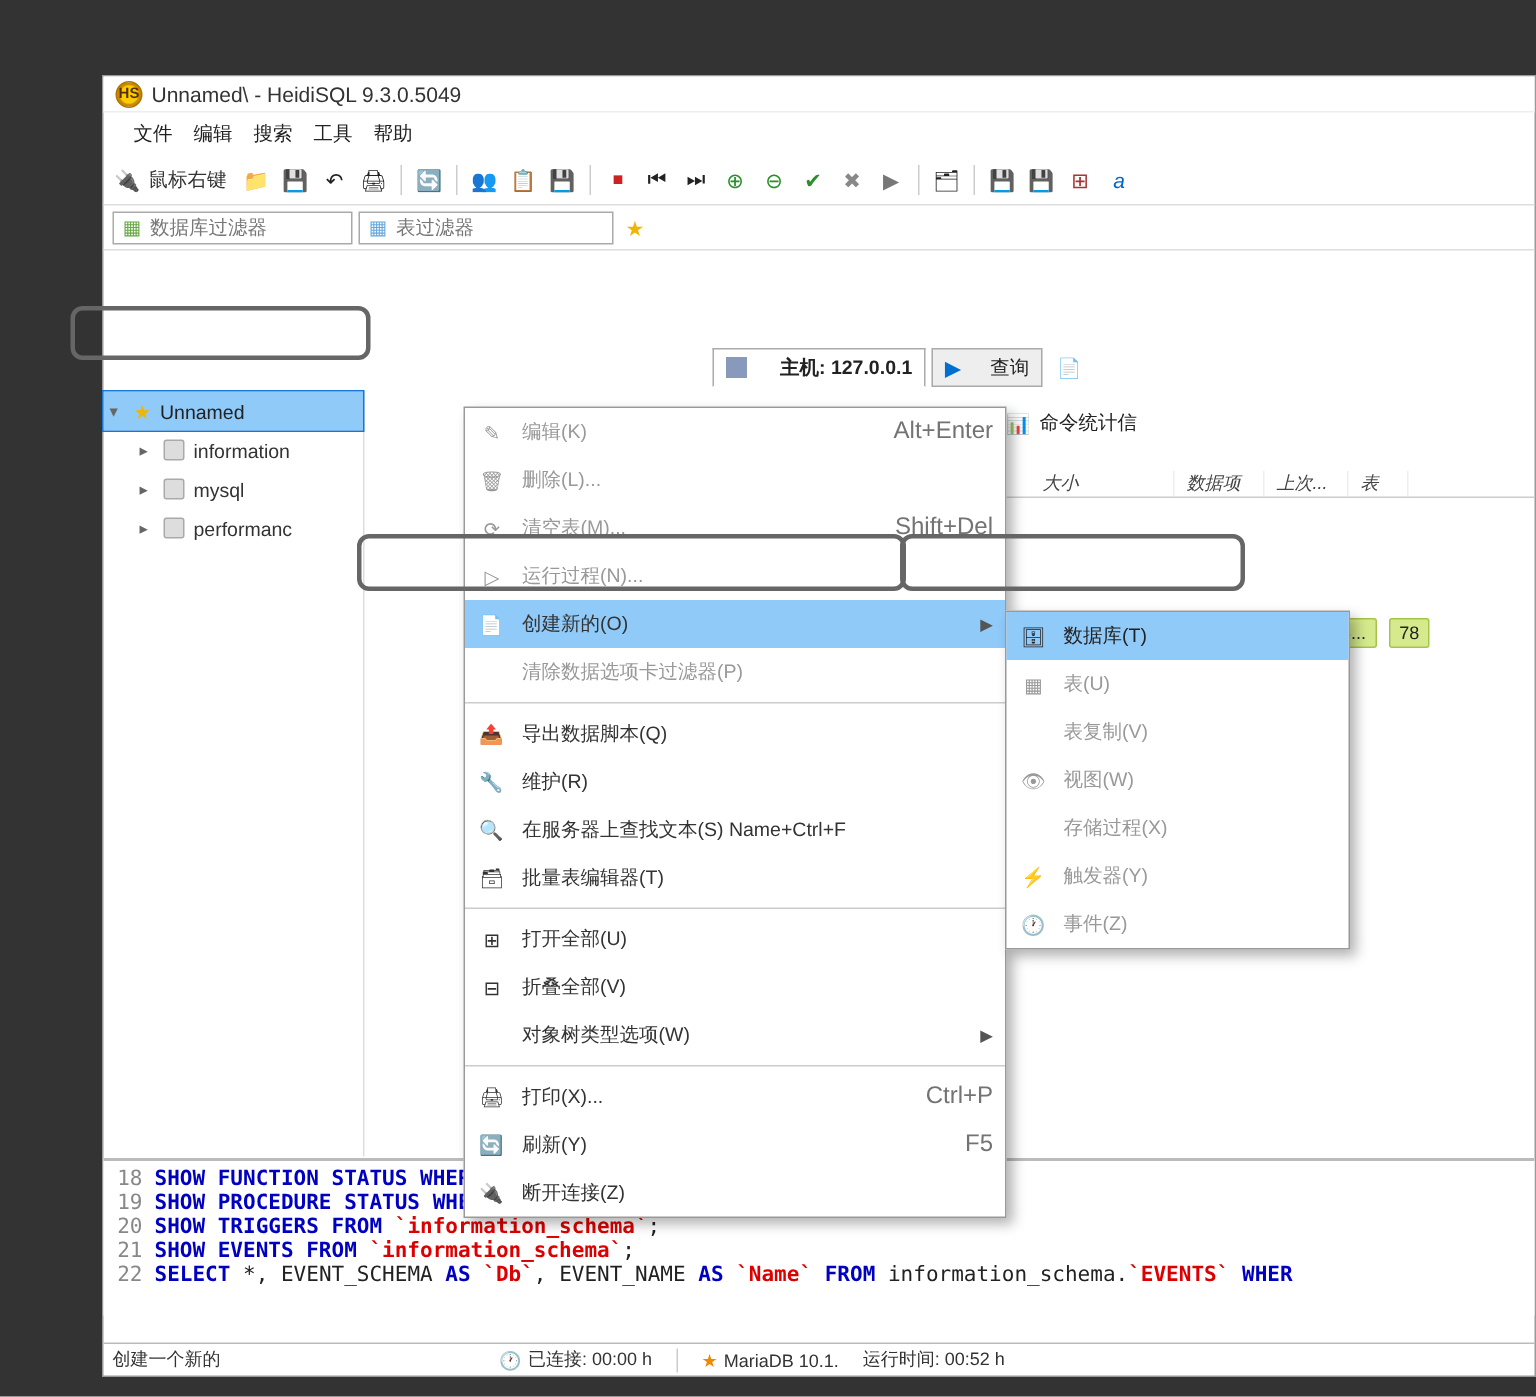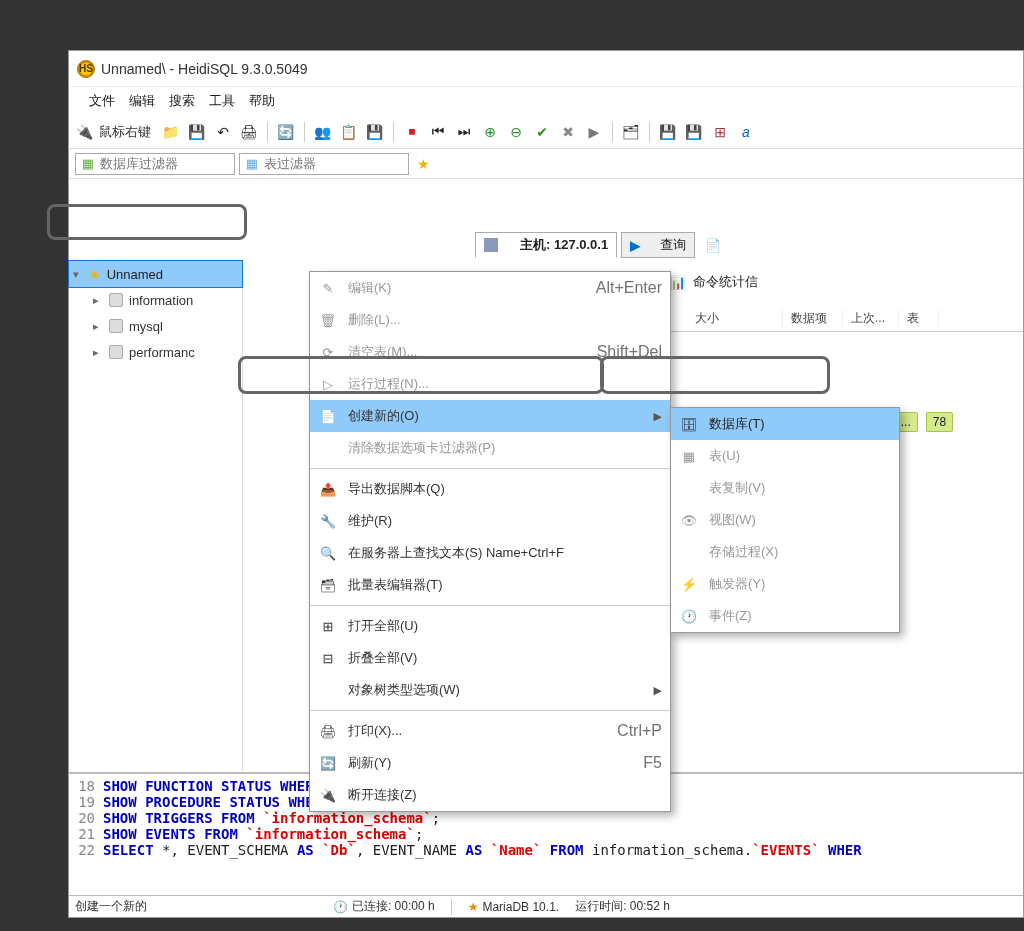--- a/index.html
+++ b/index.html
@@ -1,18 +1,18 @@
 <!DOCTYPE html>
 <html><head>
 <meta charset="utf-8">
 <style>
   * { box-sizing: border-box; margin: 0; padding: 0; }
   body { background: #333; width: 1024px; height: 931px; overflow: hidden; font-family: "Microsoft YaHei", sans-serif; font-size: 13px; color: #222; }
   .app-frame { position: absolute; left: 68px; top: 50px; width: 956px; height: 868px; background: #fff; border: 1px solid #999; }
-  .titlebar { height: 36px; display: flex; align-items: center; padding: 0 8px; background: #fff; border-bottom: 1px solid #eee; }
+  .titlebar { height: 24px; display: flex; align-items: center; padding: 0 8px; background: #fff; border-bottom: 1px solid #eee; }
   .app-logo { width: 18px; height: 18px; background: radial-gradient(circle,#fc0 50%,#c80 60%); border-radius: 50%; border: 1px solid #a70; margin-right: 6px; font-size:10px; display:flex; align-items:center; justify-content:center; color:#530; font-weight:bold;}
   .titlebar-title { font-size: 14px; color: #333; }
   .menu-bar { height: 28px; display: flex; align-items: center; padding: 0 20px; gap: 14px; }
   .menu-bar span { cursor: pointer; }
   .toolbar { height: 34px; display: flex; align-items: center; padding: 0 6px; gap: 6px; border-bottom: 1px solid #ddd; }
   .toolbar .ticon { width: 20px; height: 20px; display: flex; align-items:center; justify-content:center; font-size:14px; cursor:pointer; }
   .toolbar .sep { width:1px; height:20px; background:#ccc; margin:0 2px;}
   .mouse-label { font-size:13px; color:#333; margin-left:-2px; margin-right:4px;}
   .filter-row { height: 30px; display:flex; align-items:center; gap: 4px; padding: 0 6px; border-bottom:1px solid #ddd;}
   .filter-box { width: 160px; height: 22px; border:1px solid #aaa; display:flex; align-items:center; padding:0 4px; color:#777; background:#fff;}
@@ -24,21 +24,21 @@
   .hosticon{width:14px;height:14px;background:#89b;margin-right:2px;}
   .playicon{color:#0070d0;font-weight:bold;}
   .tree-item { display:flex; align-items:center; gap:6px; height:26px; padding-left:4px;}
   .tree-item.selected { background:#90caf9; outline:1px solid #1976d2;}
   .tree-child { padding-left:24px; color:#333;}
   .expand { width:10px; color:#666; font-size:11px;}
   .dbicon{width:14px;height:14px;background:#ddd;border-radius:2px;border:1px solid #aaa;}
   .sub-tabs { position:absolute; left:406px; top:218px; display:flex; align-items:center; gap:12px;}
   .sub-tab{display:flex; align-items:center; gap:6px; height:26px;}
   .data-table { position:absolute; left:408px; top:255px; right:0;}
-  .thead{display:flex;border-bottom:1px solid #ccc;height:26px;align-items:center;font-size:12px;color:#444;}
+  .thead{display:flex;border-bottom:1px solid #ccc;height:26px;align-items:flex-end;font-size:12px;color:#444;font-style:italic;}
   .th{padding:0 8px;border-right:1px solid #eee;}
   .trow{display:flex;height:28px;align-items:center;font-size:12px;}
   .cell{padding:0 6px;}
   .chip{background:#d4ea8c;border:1px solid #a5c44a;border-radius:2px;padding:2px 6px;display:inline-block;}
   .context-menu { position:absolute; left:240px; top:220px; width:362px; background:#fff; border:1px solid #999; box-shadow:4px 4px 8px rgba(0,0,0,0.3); z-index:50;}
   .cm-item { height:32px; display:flex; align-items:center; padding:0 8px; gap:10px; color:#333; }
   .cm-item.disabled{color:#999;}
   .cm-item.highlight{background:#90caf9;}
   .cm-icon{width:20px;display:flex;justify-content:center;font-size:13px;}
   .cm-label{flex:1;}

